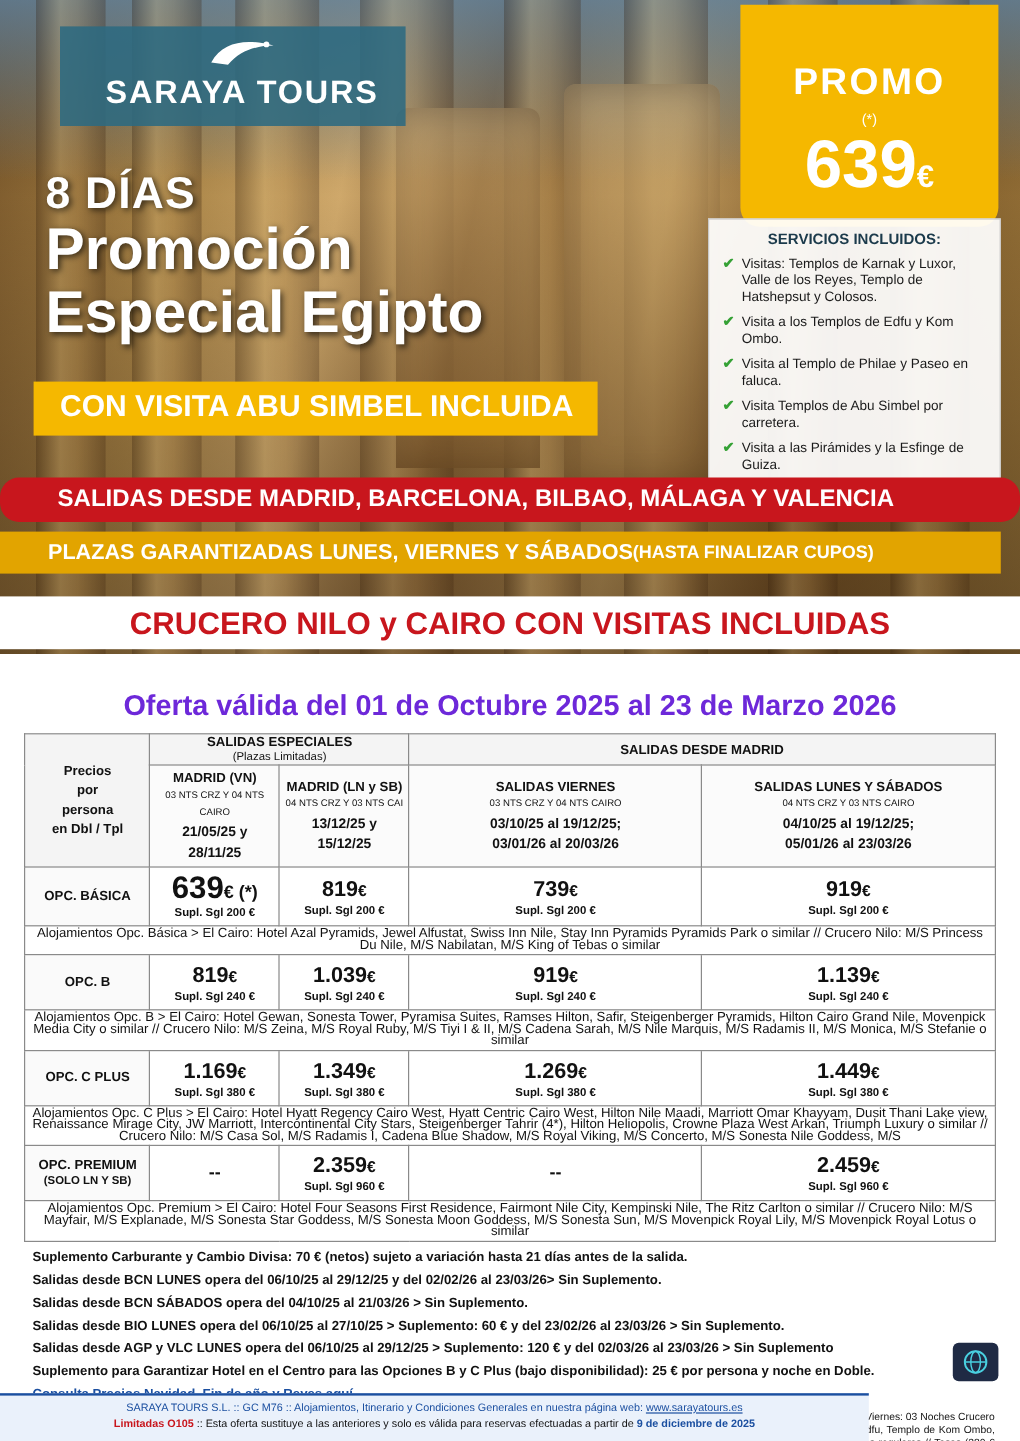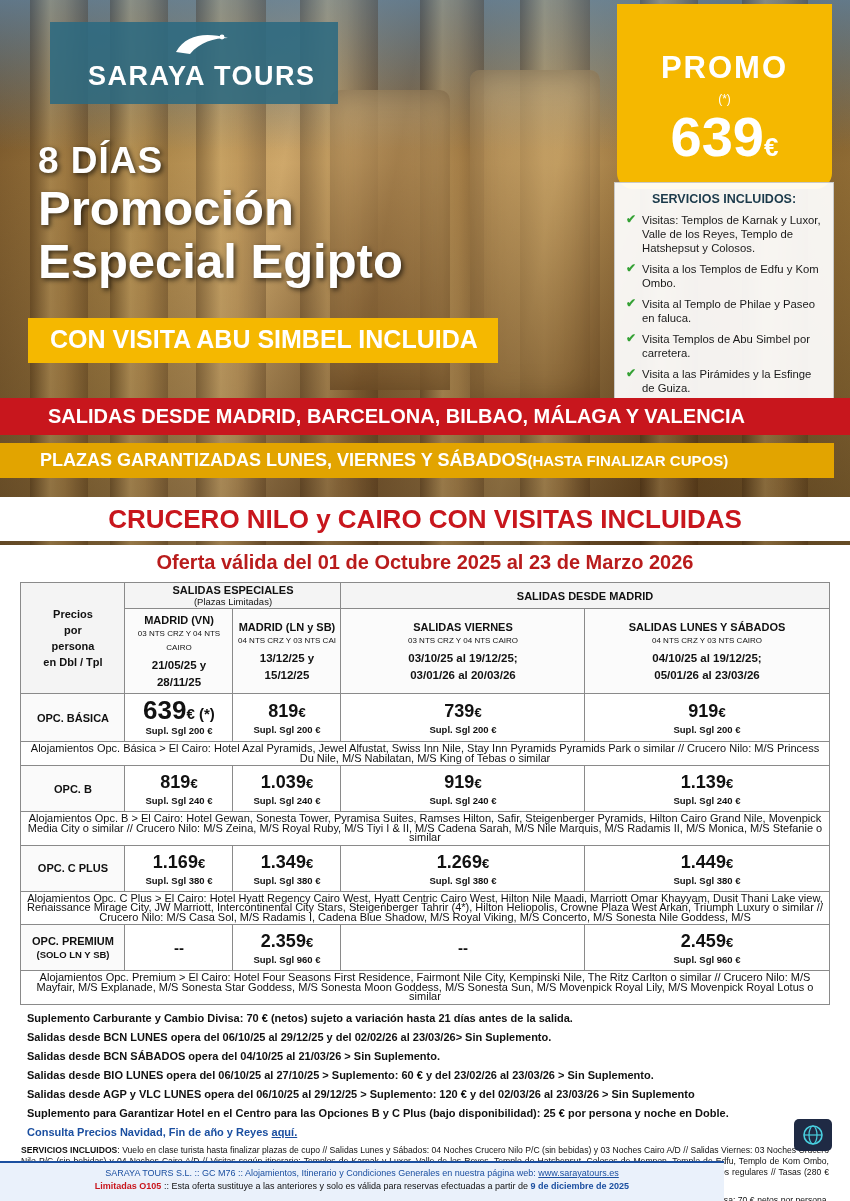--- a/index.html
+++ b/index.html
@@ -67,50 +67,50 @@
   .t-1 { font-size: 49px; font-weight: bold; line-height: 52px; }
   .t-2 { font-size: 49px; font-weight: bold; line-height: 54px; }
 
   .band-yellow {
     position:absolute; left:28px; top:318px;
     background:#f5b800; color:#ffffff; font-weight:bold;
     font-size: 25px; padding: 7px 20px 9px 22px;
   }
 
   .services-box {
-    position:absolute; right:16px; top:182px; width: 220px;
+    position:absolute; right:16px; top:182px; width: 244px;
     background: rgba(255,255,255,.93);
     border: 1px solid #c9c9c9;
     padding: 9px 11px 11px 11px;
   }
   .services-title { text-align:center; font-weight:bold; font-size:12.5px; color:#1b3a4b; margin-bottom:7px; }
   .svc-item { display:flex; gap:6px; font-size:11.3px; color:#1a1a1a; margin-bottom:7px; line-height:14px; }
   .svc-check { color:#35a135; font-weight:bold; font-size:12px; line-height:13px; }
 
   .band-red {
     position:absolute; left:0; right:0; top:398px; height:37px;
     background:#c8161d; color:#fff; font-weight:bold; font-size:20px;
-    display:flex; align-items:center; padding-left:48px;
+    display:flex; align-items:center; padding-left:48px;border-radius:16px;
   }
   .band-gold {
     position:absolute; left:0; right:16px; top:443px; height:35px;
     background:#e2a400; color:#ffffff; font-weight:bold; font-size:18px;
     display:flex; align-items:center; padding-left:40px;
   }
   .band-gold .small { font-size:15px; }
   .band-white {
     position:absolute; left:0; right:0; top:497px; height:44px;
     background:#ffffff; color:#c8161d; font-weight:bold; font-size:26px;
     display:flex; align-items:center; justify-content:center;
   }
 
   
   .offer-title {
-    text-align:center; font-weight:bold; font-size:20px; color:#b91c1c;
-    padding-top: 6px; padding-bottom: 8px;
+    text-align:center; font-weight:bold; font-size:24px; color:#6d28d9;
+    padding-top: 6px; padding-bottom: 8px; margin-top: 24px;
   }
 
   
   table.prices { width: 808px; margin: 0 auto; border-collapse: collapse; table-layout: fixed; }
   table.prices td, table.prices th {
     border: 1px solid #8a8a8a; vertical-align: middle; text-align:center;
     font-size: 11px; color:#111;
   }
   .hdr-main { font-weight:bold; font-size:14.5px; background:#f4f4f4; }
   .hdr-sub { font-size: 9.5px; font-weight:normal; }

